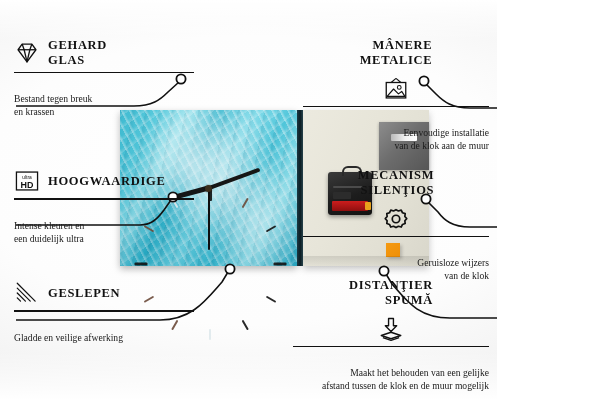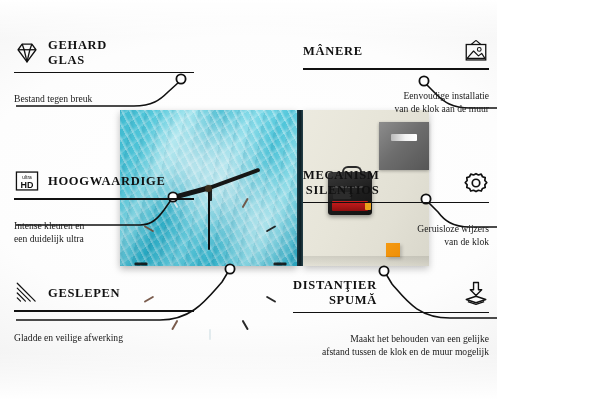--- a/index.html
+++ b/index.html
@@ -78,21 +78,21 @@
     background:linear-gradient(135deg,#f59a12,#ef8f07);box-shadow:2px 2px 3px rgba(0,0,0,.18);}
 
   
   .callout{position:absolute;width:190px;}
   .callout .head{display:flex;align-items:center;gap:8px;}
   .callout .title{font-size:12.5px;letter-spacing:.7px;color:#111;line-height:1.18;font-weight:bold;}
   .callout .rule{height:1.6px;background:#111;margin:4px 0 5px;}
   .callout .desc{font-size:9.6px;color:#1a1a1a;line-height:1.35;margin-top:20px;}
   .ic{width:26px;height:26px;flex:0 0 26px;display:block;}
   .left .head{justify-content:flex-start;}
-  .right .head{justify-content:space-between;}
+  .right .head{justify-content:center;flex-direction:column;}
   .right{text-align:right;}
   .right .title{text-align:right;}
 
   .c-glas{left:14px;top:38px;width:180px;}
   .c-print{left:14px;top:168px;width:180px;}
   .c-randen{left:14px;top:280px;width:180px;}
   .c-metal{right:8px;top:38px;width:186px;}
   .c-mecanism{right:8px;top:168px;width:186px;}
   .c-distantier{right:8px;top:278px;width:196px;}
 
@@ -170,20 +170,21 @@
         </g>
       </svg>
       <div class="title">
         <div>GEHARD</div>
         <div>GLAS</div>
       </div>
     </div>
     <div class="rule"></div>
     <div class="desc">
       <div>Bestand tegen breuk</div>
+      <div>en krassen</div>
     </div>
   </div>
 
   <div class="callout left c-print">
     <div class="head">
       <svg class="ic" viewBox="0 0 32 32">
         <rect x="3" y="5" width="26" height="22" fill="none" stroke="#111" stroke-width="1.6"></rect>
         <text x="16" y="14" font-family="Liberation Sans, sans-serif" font-size="6" text-anchor="middle" fill="#111">ultra</text>
         <text x="16" y="24" font-family="Liberation Sans, sans-serif" font-size="11" font-weight="bold" text-anchor="middle" fill="#111">HD</text>
       </svg>
@@ -215,20 +216,21 @@
     <div class="rule"></div>
     <div class="desc">
       <div>Gladde en veilige afwerking</div>
     </div>
   </div>
 
   <div class="callout right c-metal">
     <div class="head">
       <div class="title">
         <div>MÂNERE</div>
+        <div>METALICE</div>
       </div>
       <svg class="ic" viewBox="0 0 32 32">
         <path d="M16,3 L22,8" fill="none" stroke="#111" stroke-width="1.4"></path>
         <path d="M16,3 L10,8" fill="none" stroke="#111" stroke-width="1.4"></path>
         <rect x="4" y="8" width="24" height="19" fill="none" stroke="#111" stroke-width="1.6"></rect>
         <circle cx="20" cy="14" r="2.3" fill="none" stroke="#111" stroke-width="1.3"></circle>
         <path d="M5,25 L13,16 L19,22 L23,19 L27,25 Z" fill="none" stroke="#111" stroke-width="1.4" stroke-linejoin="round"></path>
       </svg>
     </div>
     <div class="rule"></div>

